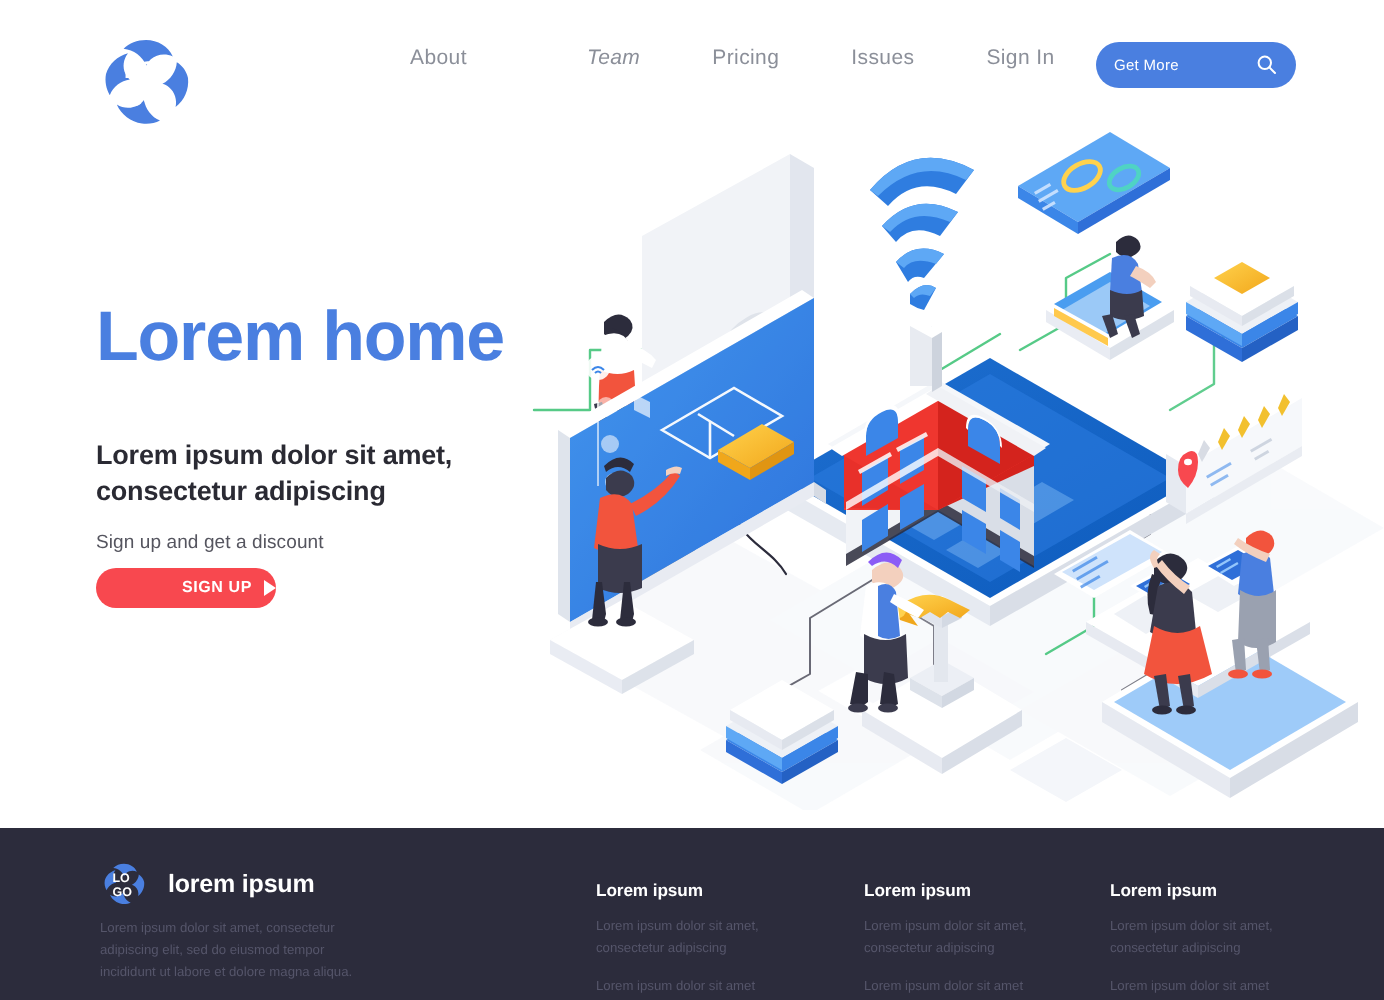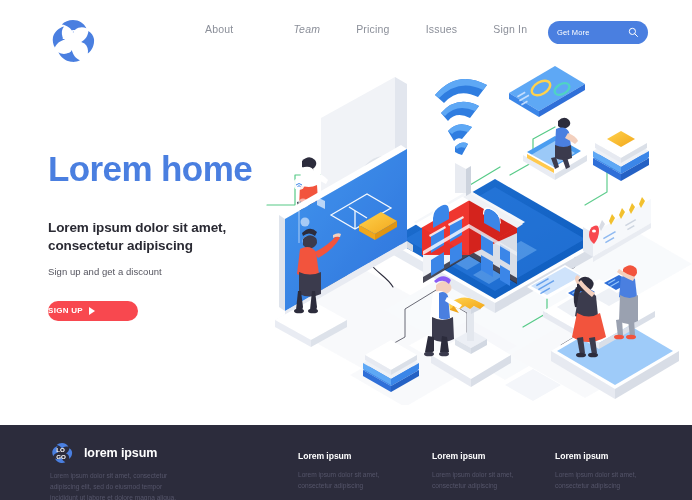--- a/index.html
+++ b/index.html
@@ -64,42 +64,42 @@
   }
   .hero-sub {
     margin-top: 30px;
     font-size: 13.5px; font-weight: 700; color: #2a2a33;
     line-height: 1.38; letter-spacing: -.1px;
   }
   .hero-note {
     margin-top: 10px; font-size: 9.5px; color: #55555f; letter-spacing: .05px;
   }
   .signup-btn {
-    margin-top: 24px;
+    margin-top: 7px;
     width: 90px; height: 20px;
     background: #f8484f; border: none; border-radius: 10px;
-    display: flex; align-items: center; justify-content: flex-start; gap: 6px;
+    display: flex; align-items: center; justify-content: flex-end; gap: 6px;
     cursor: pointer;
   }
   .signup-label { color: #fff; font-size: 8px; font-weight: 700; letter-spacing: .3px; }
   .play-tri {
     width: 0; height: 0;
     border-left: 6px solid #fff;
     border-top: 4px solid transparent;
     border-bottom: 4px solid transparent;
   }
 
   
   .illus { position: absolute; left: 255px; top: 55px; width: 437px; height: 350px; z-index: 20; }
   .illus svg { display: block; }
 
   
   .footer {
     position: absolute; left: 0; bottom: 0;
-    width: 692px; height: 75px;
+    width: 692px; height: 86px;
     background: #2c2c3c;
     z-index: 50;
   }
   .f-brand { position: absolute; left: 50px; top: 16px; display: flex; align-items: center; gap: 10px; }
   .f-logo { width: 24px; height: 24px; display: block; }
   .f-brand-name { color: #ffffff; font-size: 12.5px; font-weight: 700; letter-spacing: -.1px; }
   .f-about {
     position: absolute; left: 50px; top: 46px; width: 140px;
     color: #55556a; font-size: 6.6px; line-height: 1.65;
   }

